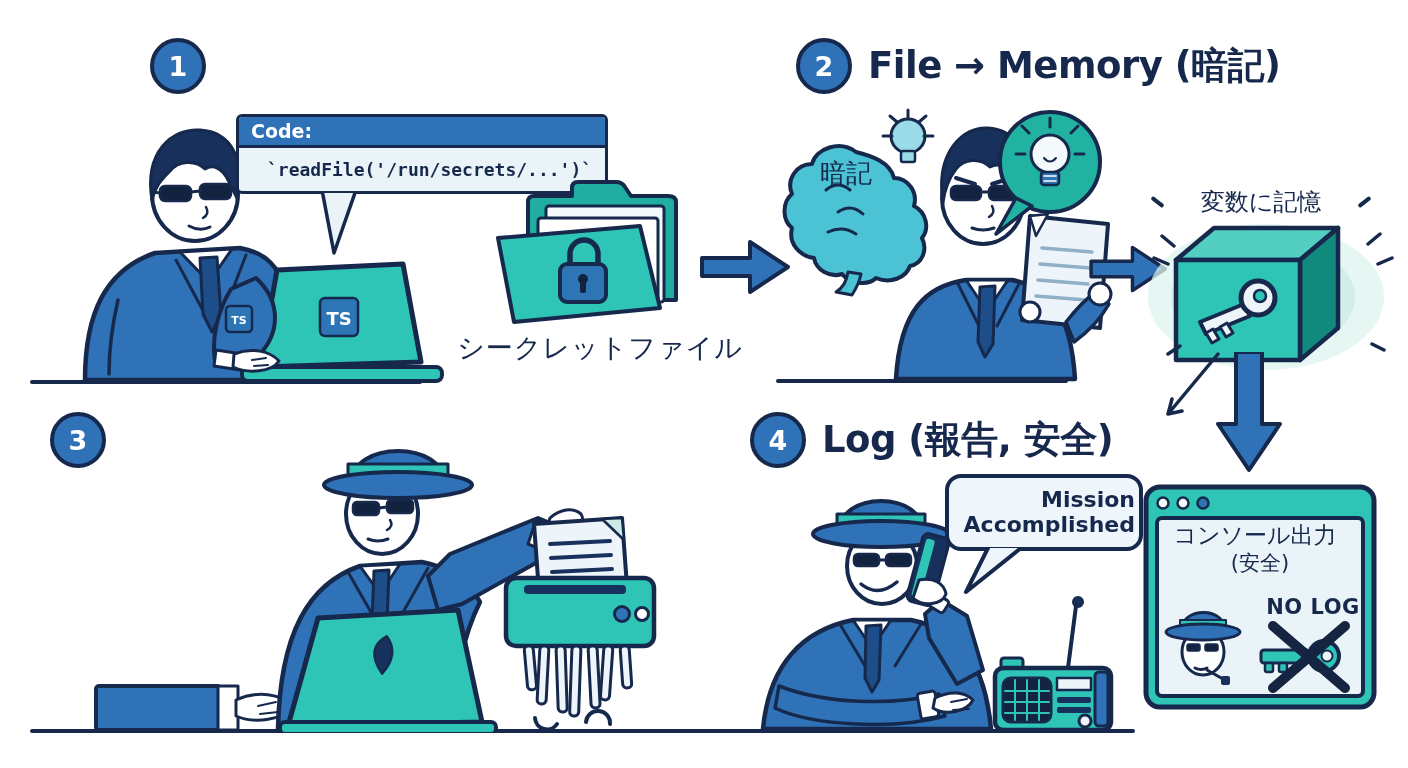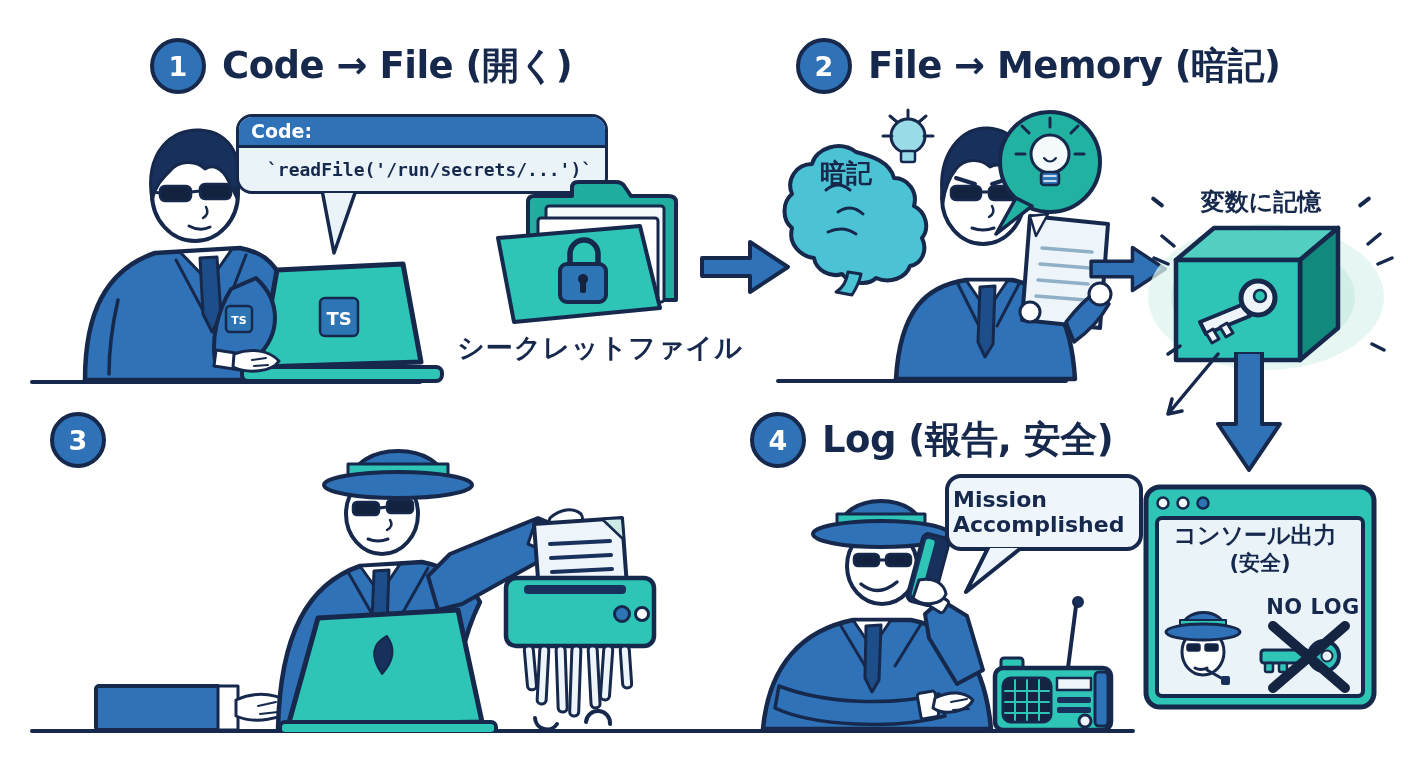--- a/index.html
+++ b/index.html
@@ -20,43 +20,42 @@
   .panel-title{display:flex;align-items:center;gap:16px;}
   .num-circle{
     width:48px;height:48px;border-radius:50%;background:var(--blue);
     border:4px solid var(--navy);color:#fff;font-weight:800;font-size:27px;
     display:flex;align-items:center;justify-content:center;flex:0 0 auto;
   }
   .title-text{font-size:37px;font-weight:800;color:var(--navy);letter-spacing:-0.5px;white-space:nowrap;}
   
   .desk-line{background:var(--navy);height:4px;border-radius:2px;}
   
-  .code-bubble{width:366px;border:3.5px solid var(--navy);border-radius:16px;overflow:hidden;background:var(--light);}
+  .code-bubble{width:366px;border:3.5px solid var(--navy);border-radius:6px;overflow:hidden;background:var(--light);}
   .code-bubble .hdr{background:var(--blue);color:#fff;font-weight:800;font-size:19px;padding:3px 12px;border-bottom:3px solid var(--navy);}
   .code-bubble .bdy{font-family:"DejaVu Sans Mono", monospace;font-weight:700;font-size:18px;color:var(--navy);padding:11px 28px;white-space:nowrap;}
   
-  .lbl{font-weight:700;color:var(--navy);text-align:center;}
+  .lbl{font-weight:400;color:var(--navy);text-align:center;}
   .safe-label{position:relative;}
   .safe-label::before{content:"";position:absolute;left:-16px;top:14px;width:15px;height:4px;background:var(--navy);border-radius:2px;transform:rotate(38deg);}
   .safe-label::after{content:"";position:absolute;right:-16px;top:14px;width:15px;height:4px;background:var(--navy);border-radius:2px;transform:rotate(-38deg);}
   
   .speech-bubble{
     width:182px;background:var(--bubble);border:4px solid var(--navy);border-radius:16px;
-    font-size:22px;line-height:1.15;font-weight:800;text-align:left;padding:9px 4px;color:var(--navy);
+    font-size:22px;line-height:1.15;font-weight:800;text-align:right;padding:9px 4px;color:var(--navy);
   }
   svg{display:block;}
 </style>
 </head>
 <body>
 
 <div id="canvas">
 
   <div class="abs panel-title" style="left:150px;top:38px;">
     <div class="num-circle">1</div>
-    <div class="title-text">Code → File (開く)</div>
   </div>
   <div class="abs panel-title" style="left:796px;top:38px;">
     <div class="num-circle">2</div>
     <div class="title-text">File → Memory (暗記)</div>
   </div>
   <div class="abs panel-title" style="left:50px;top:412px;">
     <div class="num-circle">3</div>
   </div>
   <div class="abs panel-title" style="left:750px;top:412px;">
     <div class="num-circle">4</div>

